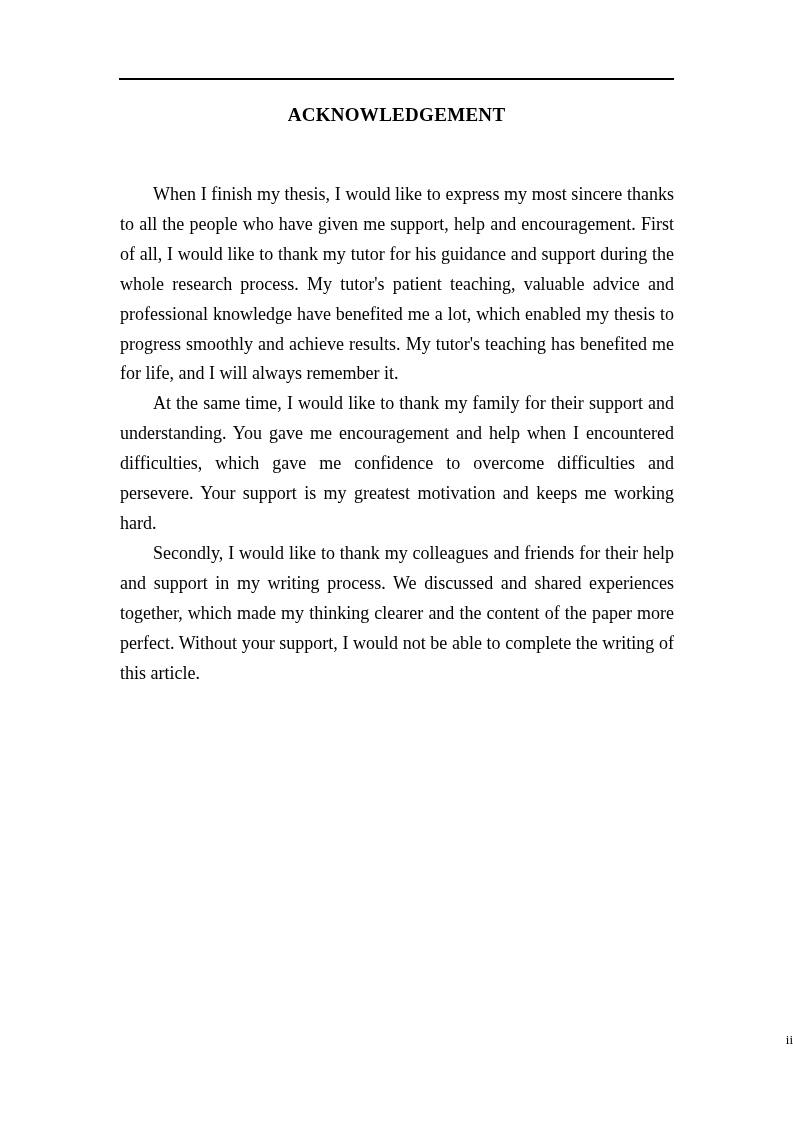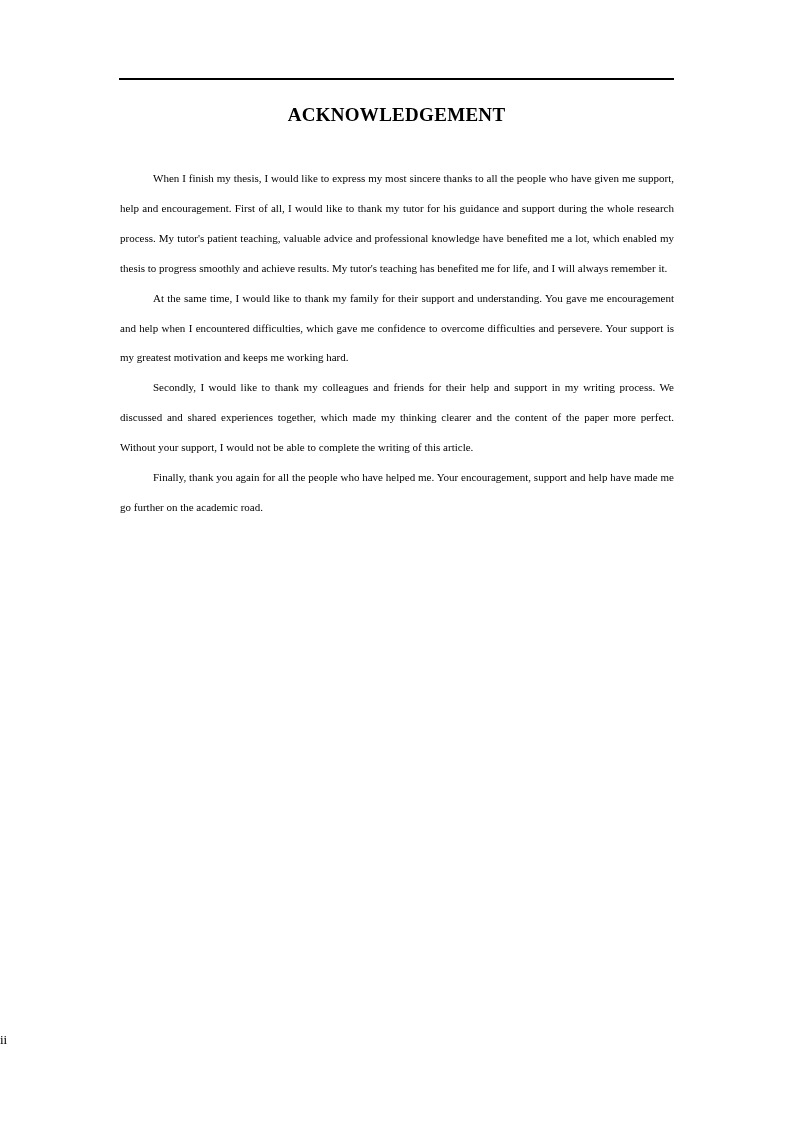--- a/index.html
+++ b/index.html
@@ -30,47 +30,46 @@
     left: 0;
     width: 100%;
     margin: 0;
     text-align: center;
     font-size: 19px;
     font-weight: bold;
     letter-spacing: 0.3px;
   }
   .doc-body {
     position: absolute;
-    top: 164px;
+    top: 180px;
     left: 120px;
     width: 554px;
-    font-size: 11px;
+    font-size: 18px;
     line-height: 29.9px;
     text-align: justify;
   }
   .doc-body p {
     margin: 0;
     padding: 0;
     text-indent: 33px;
   }
   .page-number {
     position: absolute;
     top: 1032px;
     left: 0;
     width: 100%;
-    text-align: left;
+    text-align: right;
     font-size: 13px;
   }
 </style>
 </head>
 <body>
 
 <div class="page">
   <div class="header-rule"></div>
   <h1 class="doc-title">ACKNOWLEDGEMENT</h1>
   <div class="doc-body">
     <p>When I finish my thesis, I would like to express my most sincere thanks to all the people who have given me support, help and encouragement. First of all, I would like to thank my tutor for his guidance and support during the whole research process. My tutor's patient teaching, valuable advice and professional knowledge have benefited me a lot, which enabled my thesis to progress smoothly and achieve results. My tutor's teaching has benefited me for life, and I will always remember it.</p>
     <p>At the same time, I would like to thank my family for their support and understanding. You gave me encouragement and help when I encountered difficulties, which gave me confidence to overcome difficulties and persevere. Your support is my greatest motivation and keeps me working hard.</p>
     <p>Secondly, I would like to thank my colleagues and friends for their help and support in my writing process. We discussed and shared experiences together, which made my thinking clearer and the content of the paper more perfect. Without your support, I would not be able to complete the writing of this article.</p>
-    <p>Finally, thank you again for all the people who have helped me. Your encouragement, support and help have made me go further on the academic road.</p>
   </div>
   <div class="page-number">ii</div>
 </div>
 
 </body></html>

